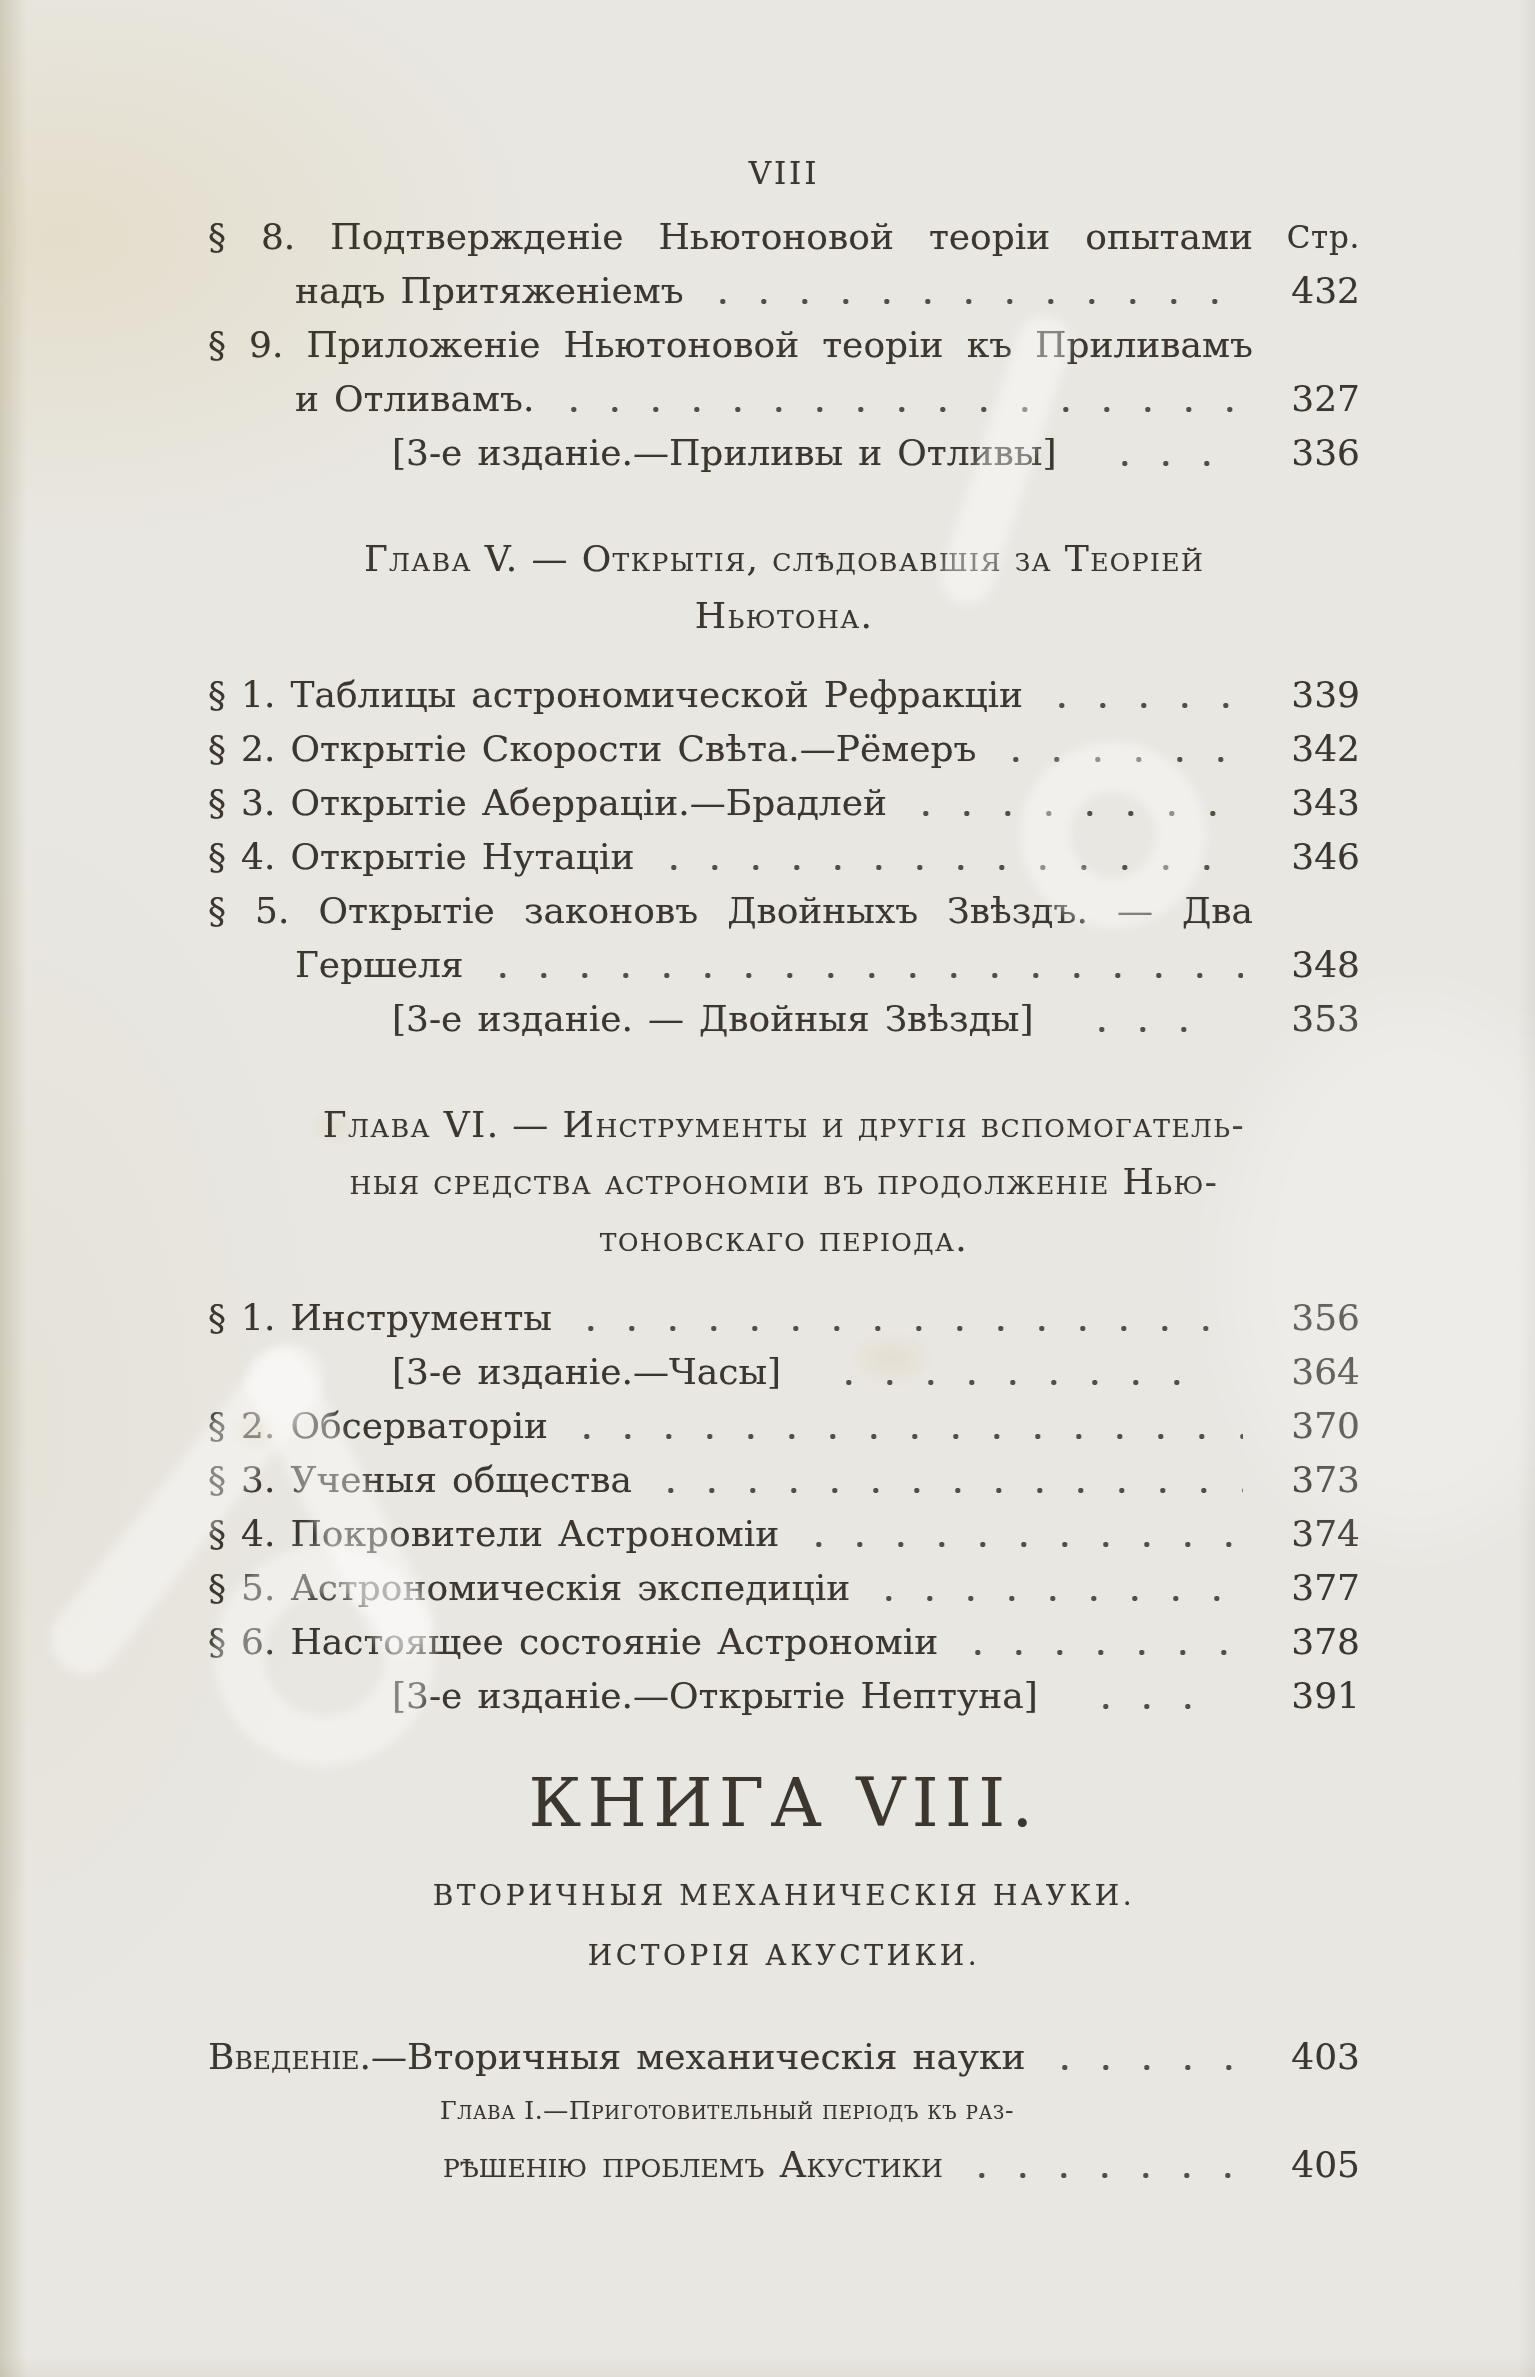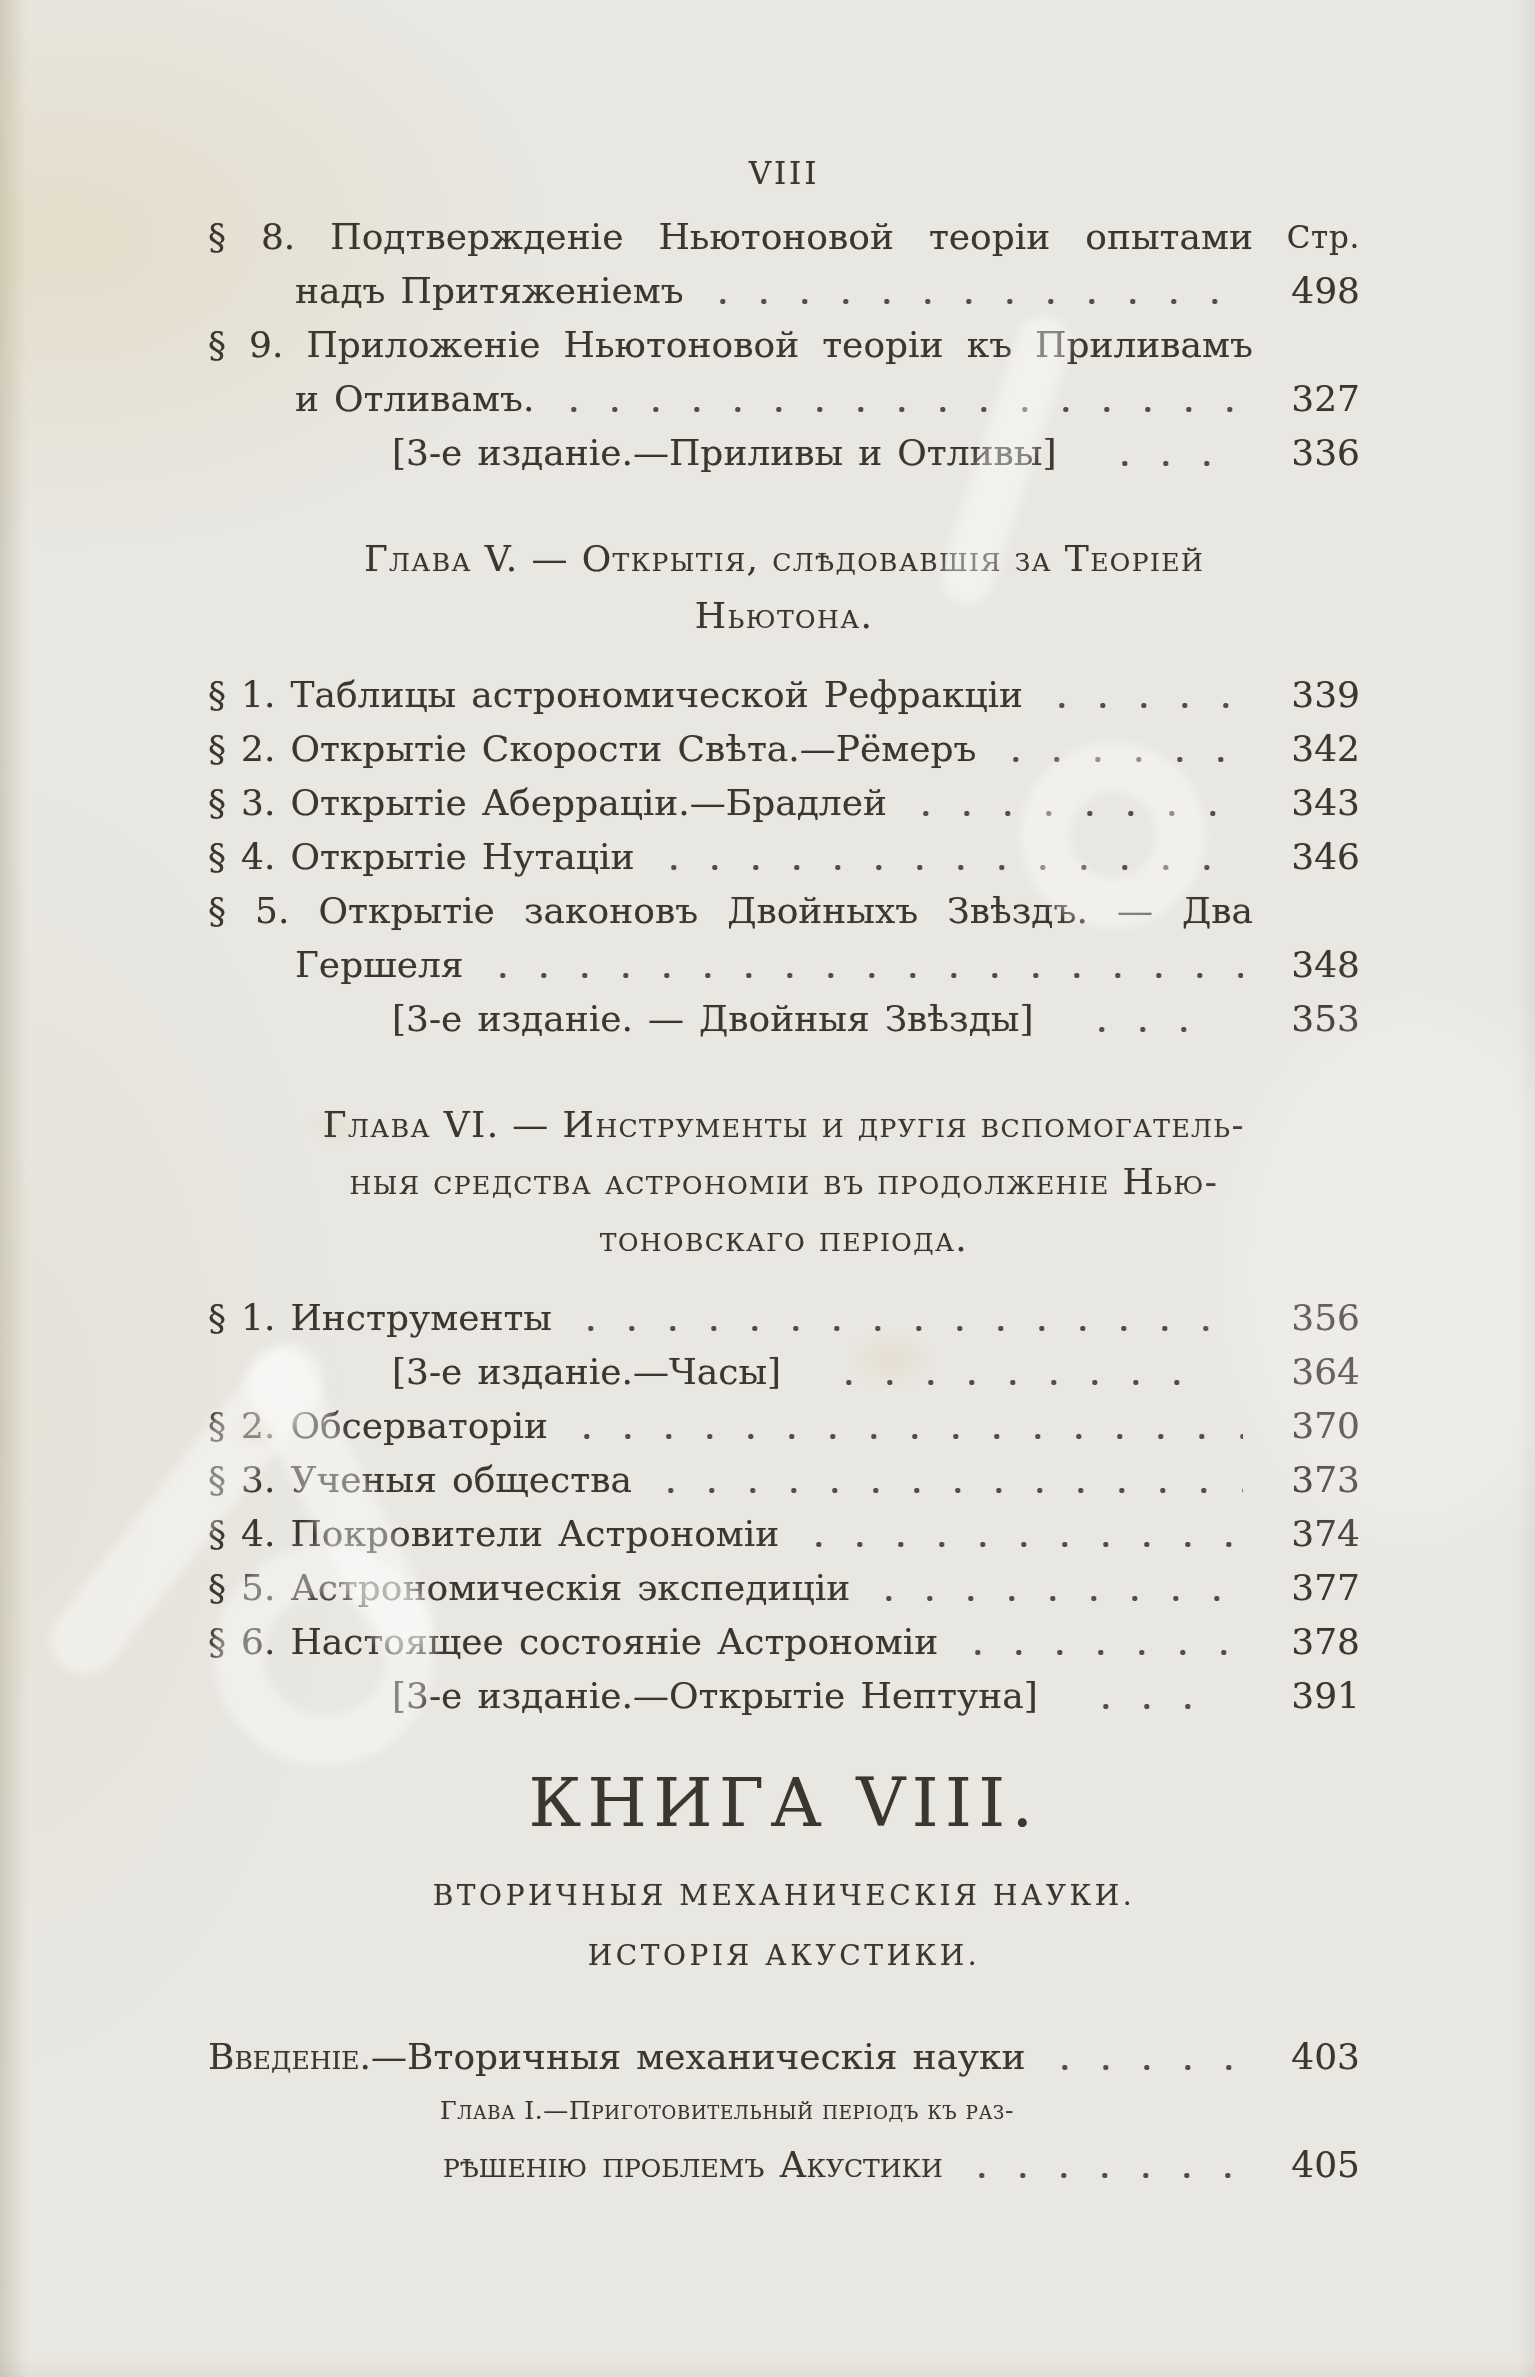--- a/index.html
+++ b/index.html
@@ -81,21 +81,21 @@
   <div class="folio">VIII</div>
 
   <div id="toc">
       <div class="row just">
         <span class="txt">§ 8. Подтвержденіе Ньютоновой теоріи опытами</span>
         <span class="pg hdr">Стр.</span>
       </div>
       <div class="row ind1">
         <span class="txt">надъ Притяженіемъ</span>
         <span class="leader"></span>
-        <span class="pg">498</span>
+        <span class="pg">432</span>
       </div>
       <div class="row just">
         <span class="txt">§ 9. Приложеніе Ньютоновой теоріи къ Приливамъ</span>
         <span class="pg"></span>
       </div>
       <div class="row ind1">
         <span class="txt">и Отливамъ.</span>
         <span class="leader"></span>
         <span class="pg">327</span>
       </div>

